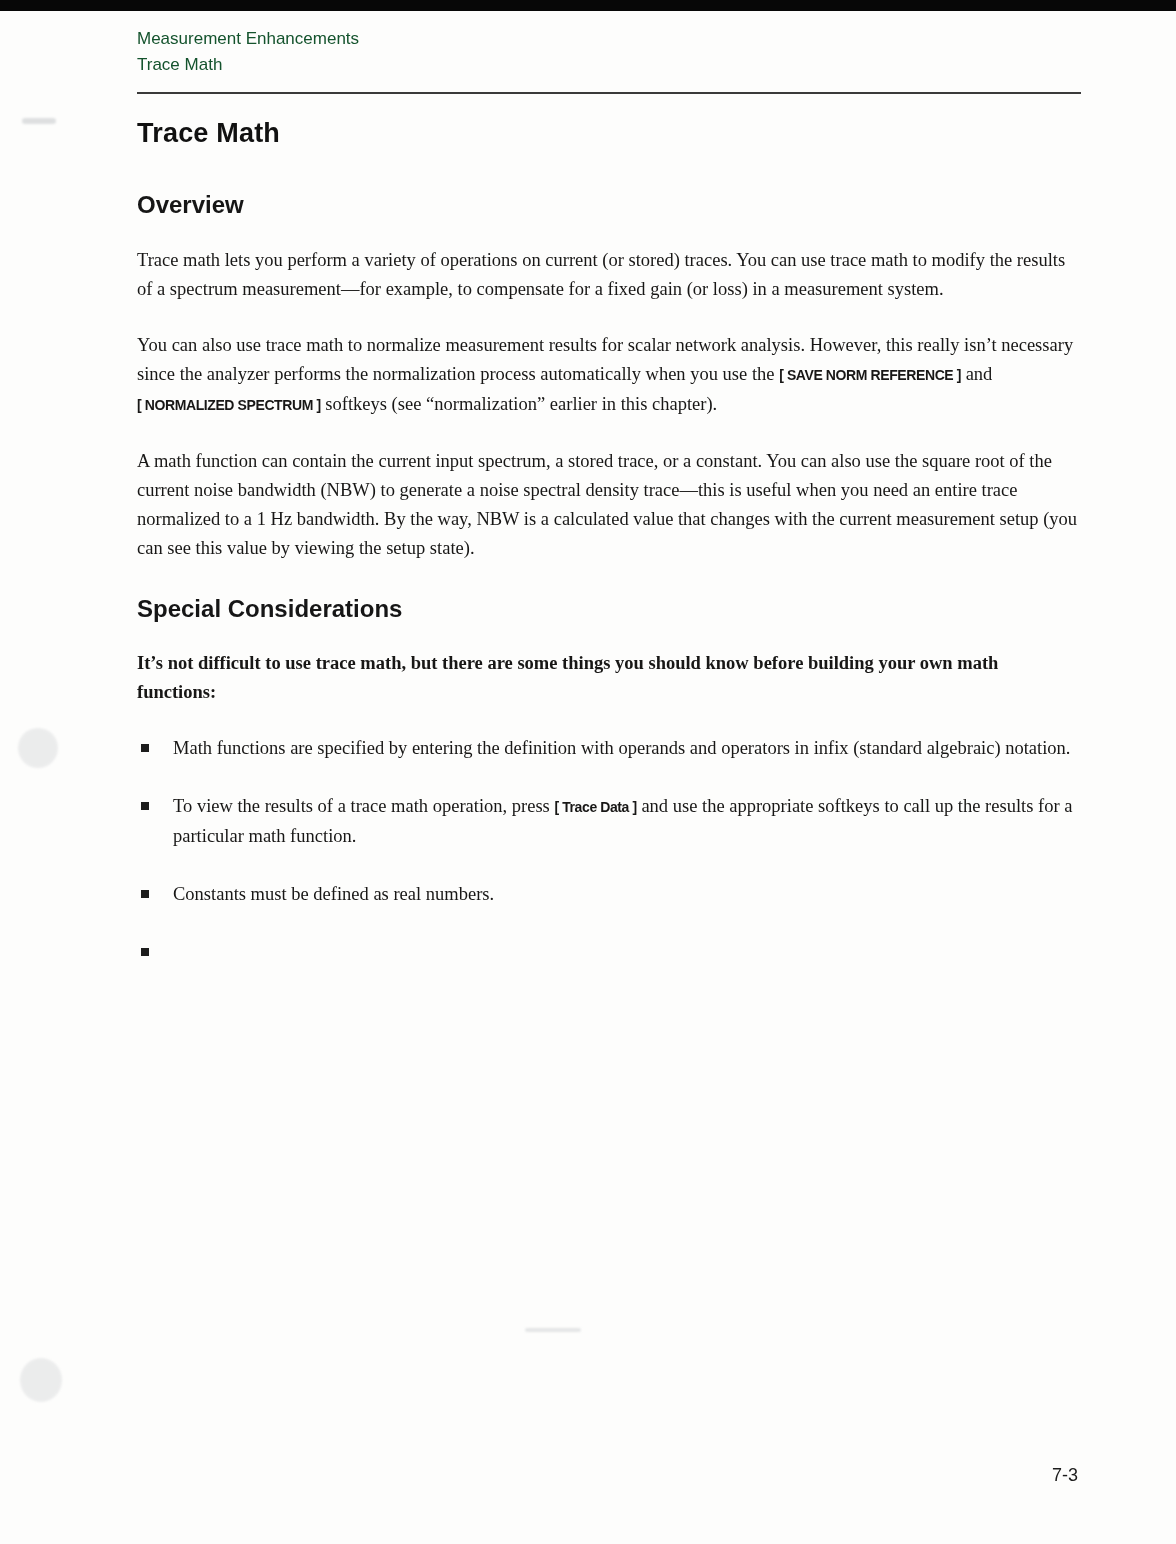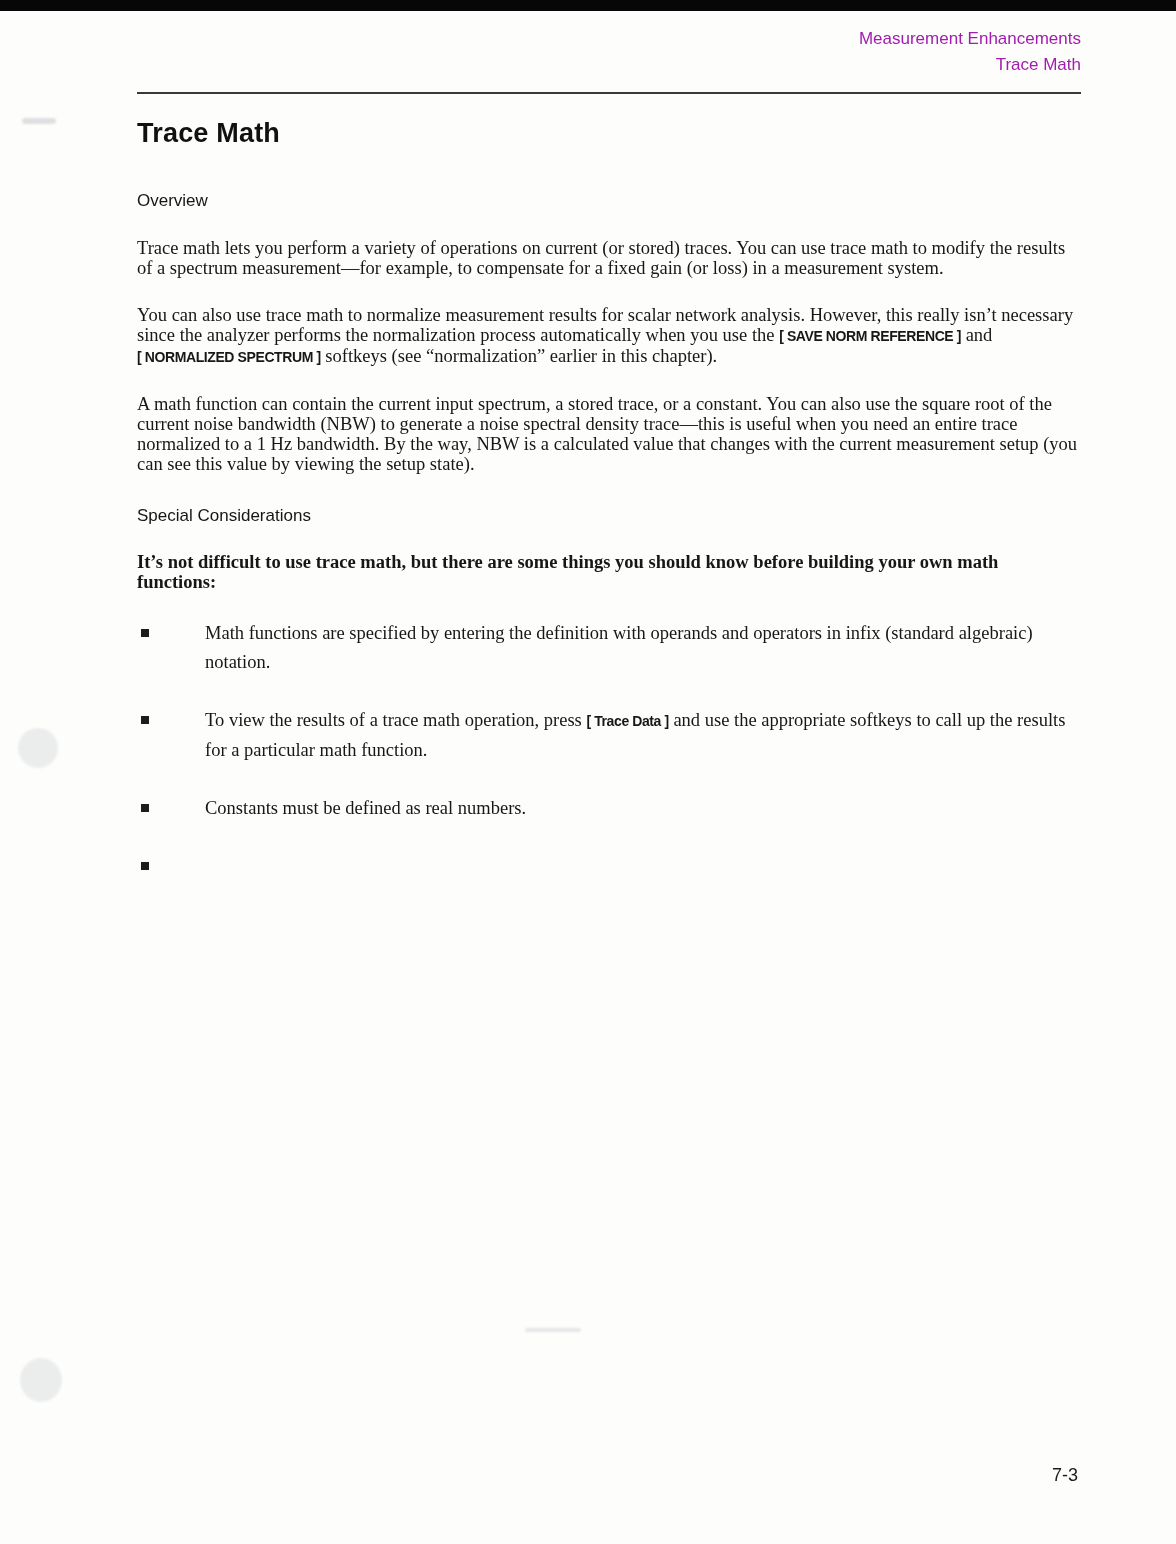--- a/index.html
+++ b/index.html
@@ -30,70 +30,69 @@
     filter: blur(1px);
     border-radius: 3px;
   }
   .content {
     position: absolute;
     left: 137px;
     right: 95px;
     top: 26px;
   }
   .doc-header {
-    text-align: right;
+    text-align: left;
     font-family: "Liberation Sans", sans-serif;
     font-size: 17px;
     line-height: 26px;
-    color: #a21caf;
+    color: #14532d;
   }
   .header-rule {
     border: none;
     border-top: 2px solid #3a3a3a;
     margin: 14px 0 0 0;
   }
   .doc-title {
     font-family: "Liberation Sans", sans-serif;
     font-weight: bold;
     font-size: 27px;
     letter-spacing: 0.2px;
     margin: 24px 0 0 0;
     color: #111;
   }
   .section-heading {
     font-family: "Liberation Sans", sans-serif;
-    font-weight: normal;
-    font-size: 17px;
+    font-weight: bold;
+    font-size: 24px;
     color: #161616;
     margin: 0;
   }
   .heading-overview { margin-top: 42px; }
   .heading-special  { margin-top: 32px; }
   .body-block p,
   .intro-block p {
     font-size: 18.5px;
-    line-height: 20px;
+    line-height: 29px;
     margin: 0 0 27px 0;
     text-align: left;
   }
   .body-block { margin-top: 27px; }
   .intro-block { margin-top: 26px; font-weight: bold; }
   .softkey {
     font-family: "Liberation Sans", sans-serif;
     font-size: 14px;
     font-weight: 600;
     letter-spacing: -0.4px;
     white-space: nowrap;
   }
   .bullet-list { margin-top: 10px; }
   .bullet-item {
     display: flex;
     align-items: flex-start;
     margin-bottom: 29px;
-    gap: 32px;
   }
   .bullet-marker {
     flex: 0 0 auto;
     width: 8px;
     height: 8px;
     background: #1c1c1c;
     margin: 10px 24px 0 4px;
   }
   .bullet-text {
     font-size: 18.5px;

